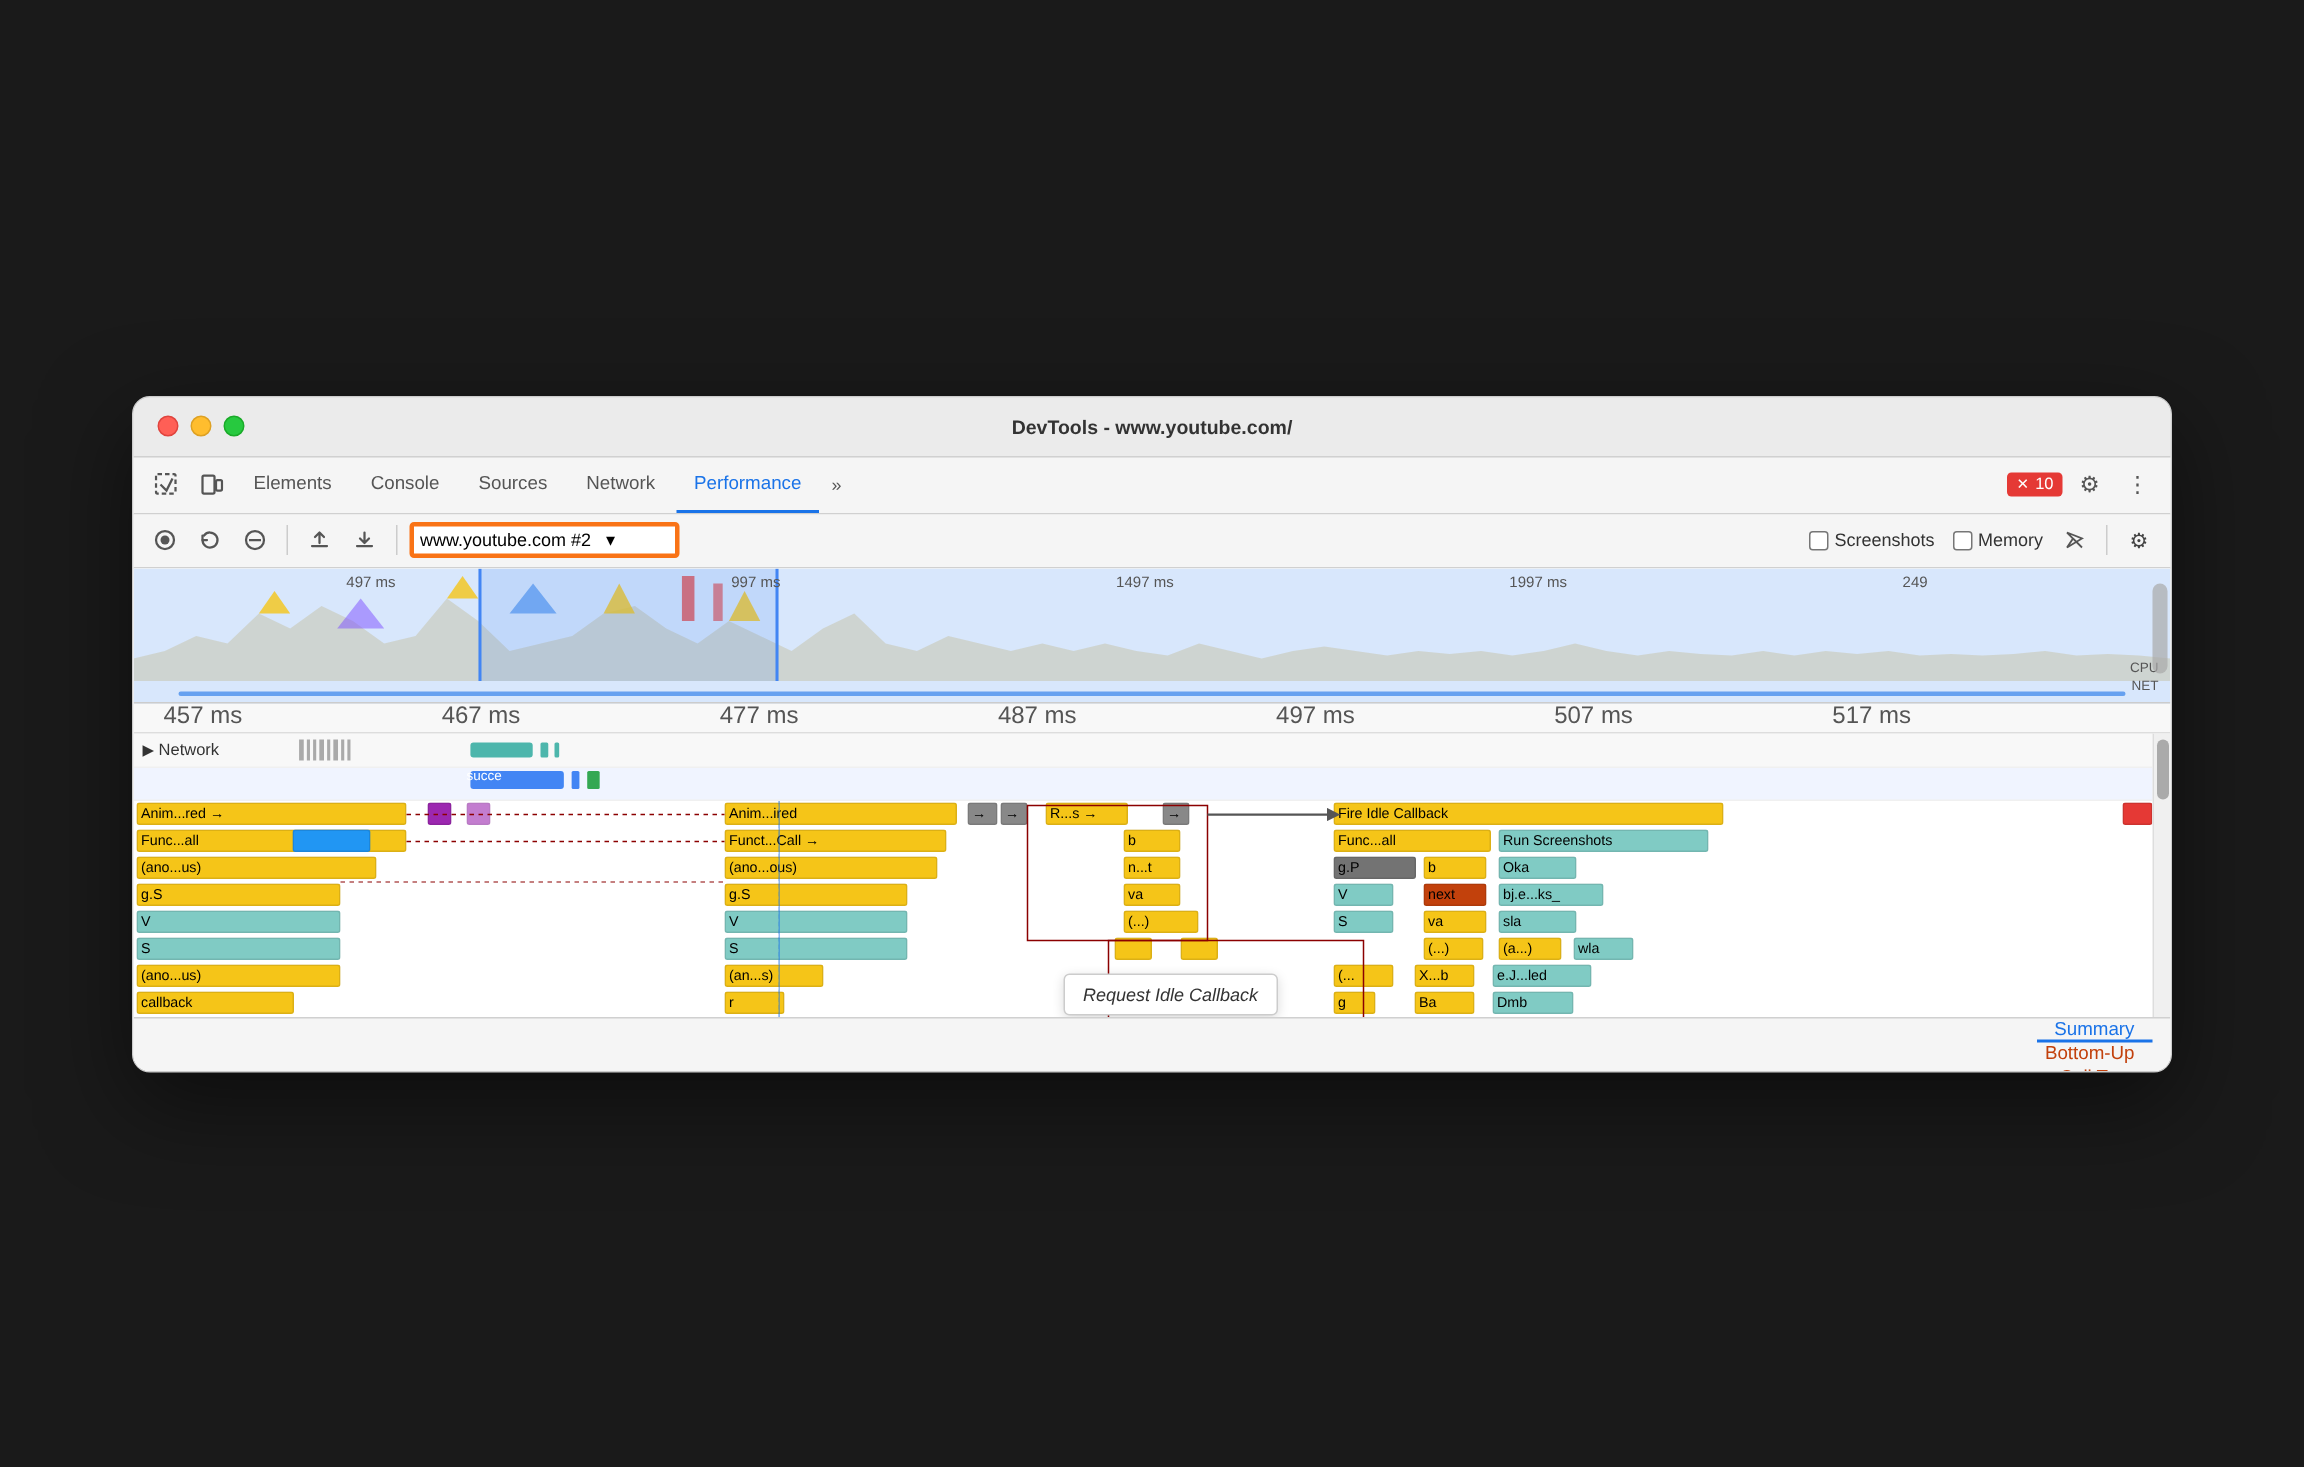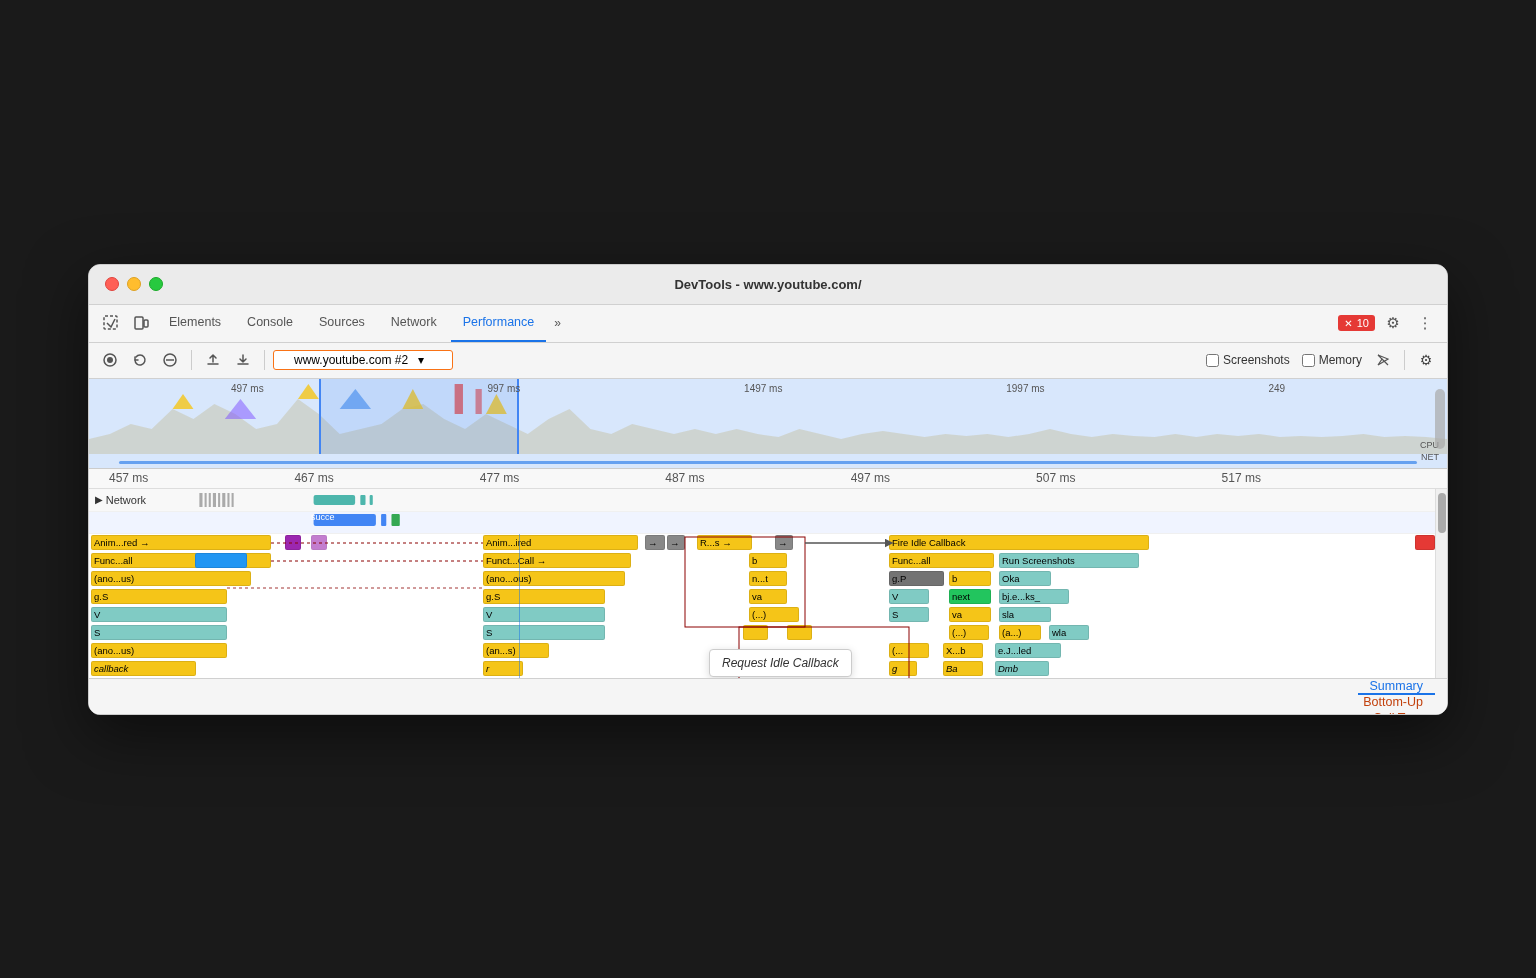--- a/index.html
+++ b/index.html
@@ -137,23 +137,23 @@
     .toolbar-sep {
       width: 1px;
       height: 20px;
       background: #ccc;
       margin: 0 4px;
     }
     .url-select {
       display: flex;
       align-items: center;
       background: #fff;
-      border: 1px solid #f97316;
+      border: 3px solid #f97316;
       border-radius: 3px;
-      padding: 2px 20px;
+      padding: 2px 4px;
       font-size: 12px;
       cursor: pointer;
       gap: 6px;
       min-width: 180px;
     }
     .toolbar-spacer { flex: 1; }
     .checkbox-label {
       display: flex;
       align-items: center;
       gap: 4px;
@@ -191,21 +191,21 @@
     .time-ruler {
       display: flex;
       padding: 0 20px;
       justify-content: space-between;
       font-size: 10px;
       color: #555;
       height: 20px;
       align-items: center;
       border-bottom: 1px solid #e0e0e0;
     }
-    .time-tick { font-size: 12px; color: #555; }
+    .time-tick { font-size: 16px; color: #555; }
     .track {
       display: flex;
       align-items: center;
       min-height: 22px;
       border-bottom: 1px solid #f0f0f0;
     }
     .track-label {
       width: 100px;
       min-width: 100px;
       padding: 0 6px;
@@ -544,21 +544,21 @@
               <div class="fb" style="left:800px;width:55px;background:#737373;">g.P</div>
               <div class="fb" style="left:860px;width:42px;background:#f5c518;">b</div>
               <div class="fb" style="left:910px;width:52px;background:#80cbc4;">Oka</div>
             </div>
 
             <div class="flame-row" style="height:18px;position:relative;">
               <div class="fb" style="left:2px;width:136px;background:#f5c518;">g.S</div>
               <div class="fb" style="left:394px;width:122px;background:#f5c518;">g.S</div>
               <div class="fb" style="left:660px;width:38px;background:#f5c518;">va</div>
               <div class="fb" style="left:800px;width:40px;background:#80cbc4;">V</div>
-              <div class="fb" style="left:860px;width:42px;background:#22c55e;">next</div>
+              <div class="fb" style="left:860px;width:42px;background:#c2410c;">next</div>
               <div class="fb" style="left:910px;width:70px;background:#80cbc4;">bj.e...ks_</div>
             </div>
 
             <div class="flame-row" style="height:18px;position:relative;">
               <div class="fb" style="left:2px;width:136px;background:#80cbc4;">V</div>
               <div class="fb" style="left:394px;width:122px;background:#80cbc4;">V</div>
               <div class="fb" style="left:660px;width:50px;background:#f5c518;">(...)</div>
               <div class="fb" style="left:800px;width:40px;background:#80cbc4;">S</div>
               <div class="fb" style="left:860px;width:42px;background:#f5c518;">va</div>
               <div class="fb" style="left:910px;width:52px;background:#80cbc4;">sla</div>
@@ -576,21 +576,21 @@
 
             <div class="flame-row" style="height:18px;position:relative;">
               <div class="fb" style="left:2px;width:136px;background:#f5c518;">(ano...us)</div>
               <div class="fb" style="left:394px;width:66px;background:#f5c518;">(an...s)</div>
               <div class="fb" style="left:800px;width:40px;background:#f5c518;">(...</div>
               <div class="fb" style="left:854px;width:40px;background:#f5c518;">X...b</div>
               <div class="fb" style="left:906px;width:66px;background:#80cbc4;">e.J...led</div>
             </div>
 
 
-            <div class="flame-row" style="height:18px;position:relative;font-style:italic;">
+            <div class="flame-row" style="height:18px;position:relative;">
               <div class="fb" style="left:2px;width:105px;background:#f5c518;">callback</div>
               <div class="fb" style="left:394px;width:40px;background:#f5c518;">r</div>
               <div class="fb" style="left:800px;width:28px;background:#f5c518;">g</div>
               <div class="fb" style="left:854px;width:40px;background:#f5c518;">Ba</div>
               <div class="fb" style="left:906px;width:54px;background:#80cbc4;">Dmb</div>
             </div>
 
             <div class="tooltip" style="left:620px;top:115px;">
               <span>Request Idle Callback</span>
             </div>

